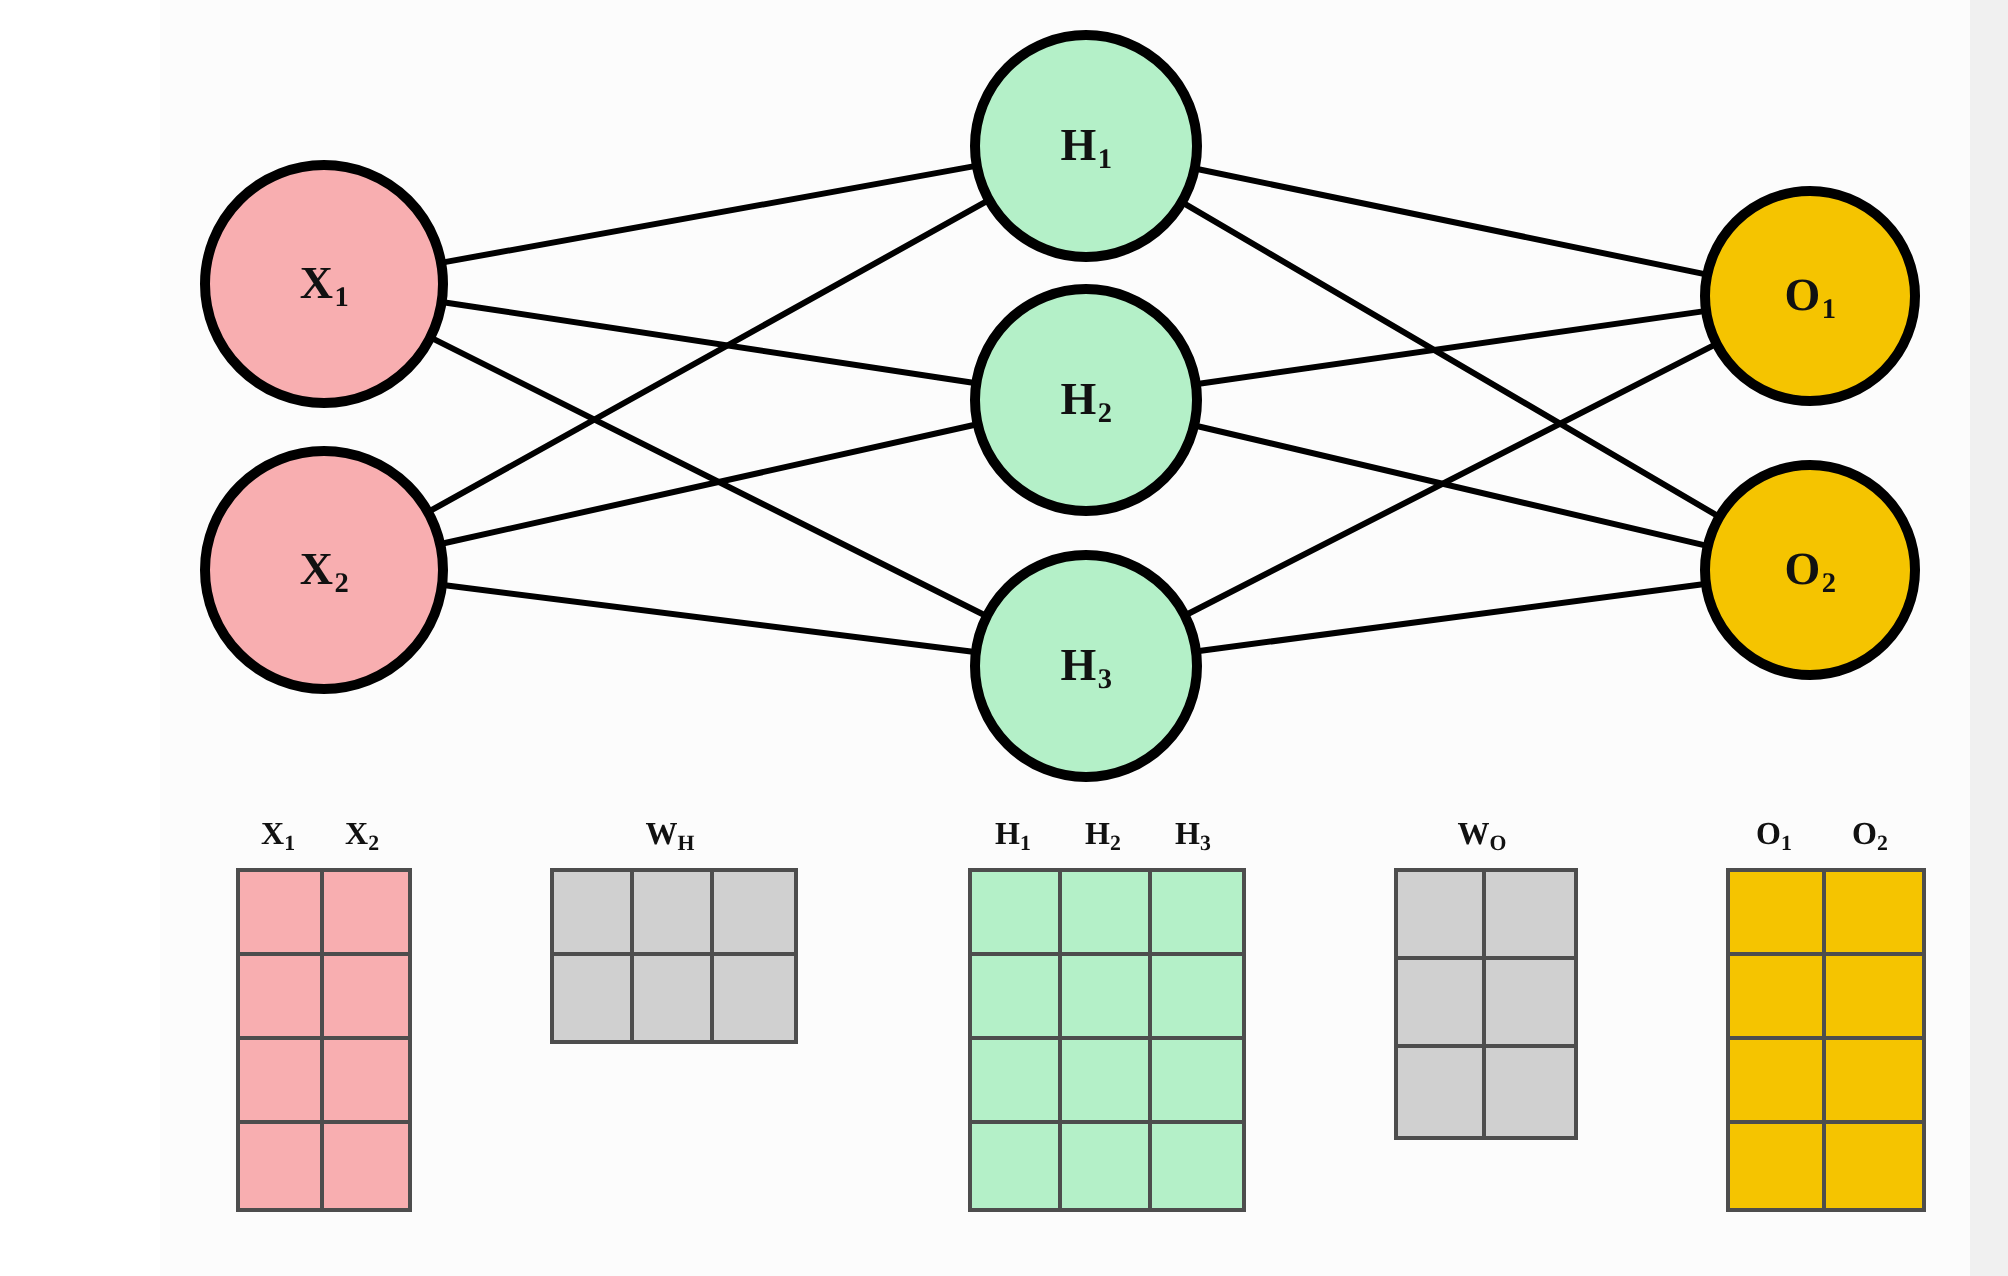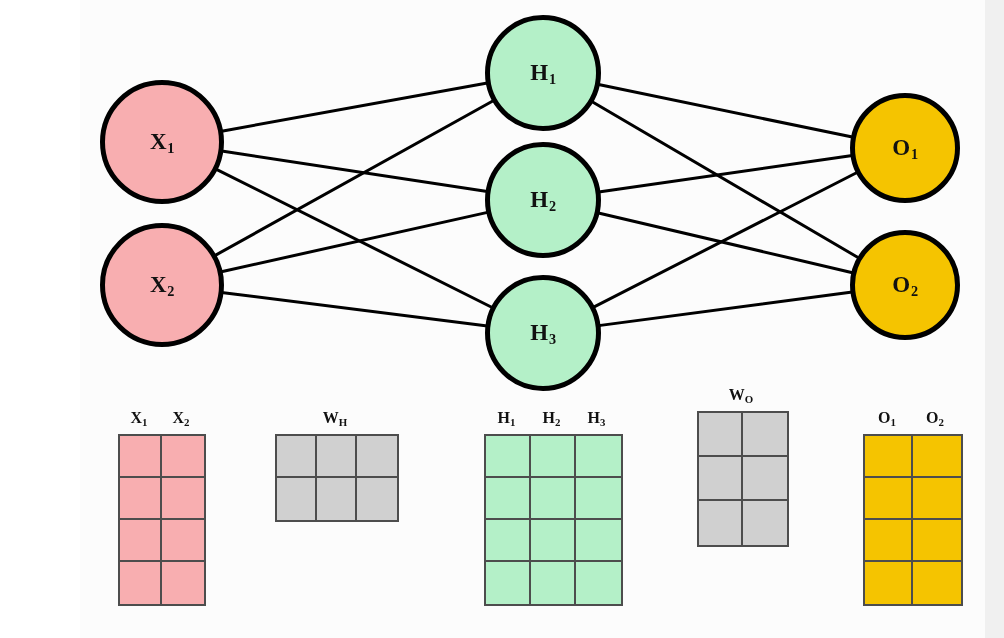--- a/index.html
+++ b/index.html
@@ -199,21 +199,21 @@
           <div class="cell" style="background: rgb(180, 240, 200); border-color: rgb(77, 77, 77);"></div>
           <div class="cell" style="background: rgb(180, 240, 200); border-top-color: rgb(77, 77, 77); border-right: none; border-bottom-color: rgb(77, 77, 77); border-left-color: rgb(77, 77, 77);"></div>
           <div class="cell" style="background: rgb(180, 240, 200); border-color: rgb(77, 77, 77);"></div>
           <div class="cell" style="background: rgb(180, 240, 200); border-color: rgb(77, 77, 77);"></div>
           <div class="cell" style="background: rgb(180, 240, 200); border-top-color: rgb(77, 77, 77); border-right: none; border-bottom-color: rgb(77, 77, 77); border-left-color: rgb(77, 77, 77);"></div>
           <div class="cell" style="background: rgb(180, 240, 200); border-top-color: rgb(77, 77, 77); border-right-color: rgb(77, 77, 77); border-bottom: none; border-left-color: rgb(77, 77, 77);"></div>
           <div class="cell" style="background: rgb(180, 240, 200); border-top-color: rgb(77, 77, 77); border-right-color: rgb(77, 77, 77); border-bottom: none; border-left-color: rgb(77, 77, 77);"></div>
           <div class="cell" style="background: rgb(180, 240, 200); border-top-color: rgb(77, 77, 77); border-right: none; border-bottom: none; border-left-color: rgb(77, 77, 77);"></div>
         </div>
       </div>
-      <div class="matrix-group" style="left: 697px; top: 385px;">
+      <div class="matrix-group" style="left: 697px; top: 408px;">
         <div class="matrix-title" style="width: 88px;">W<sub>O</sub></div>
         <div class="grid" style="grid-template-columns: repeat(2, 44px); grid-template-rows: repeat(3, 44px); border-color: rgb(77, 77, 77);">
           <div class="cell" style="background: rgb(208, 208, 208); border-color: rgb(77, 77, 77);"></div>
           <div class="cell" style="background: rgb(208, 208, 208); border-top-color: rgb(77, 77, 77); border-right: none; border-bottom-color: rgb(77, 77, 77); border-left-color: rgb(77, 77, 77);"></div>
           <div class="cell" style="background: rgb(208, 208, 208); border-color: rgb(77, 77, 77);"></div>
           <div class="cell" style="background: rgb(208, 208, 208); border-top-color: rgb(77, 77, 77); border-right: none; border-bottom-color: rgb(77, 77, 77); border-left-color: rgb(77, 77, 77);"></div>
           <div class="cell" style="background: rgb(208, 208, 208); border-top-color: rgb(77, 77, 77); border-right-color: rgb(77, 77, 77); border-bottom: none; border-left-color: rgb(77, 77, 77);"></div>
           <div class="cell" style="background: rgb(208, 208, 208); border-top-color: rgb(77, 77, 77); border-right: none; border-bottom: none; border-left-color: rgb(77, 77, 77);"></div>
         </div>
       </div>

